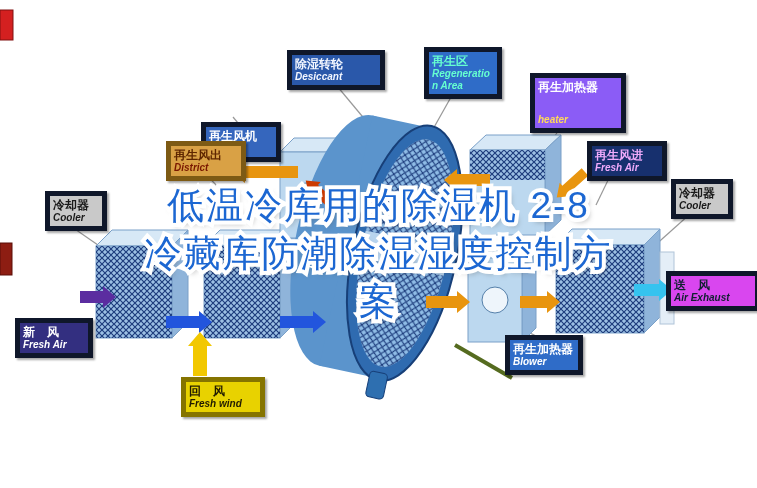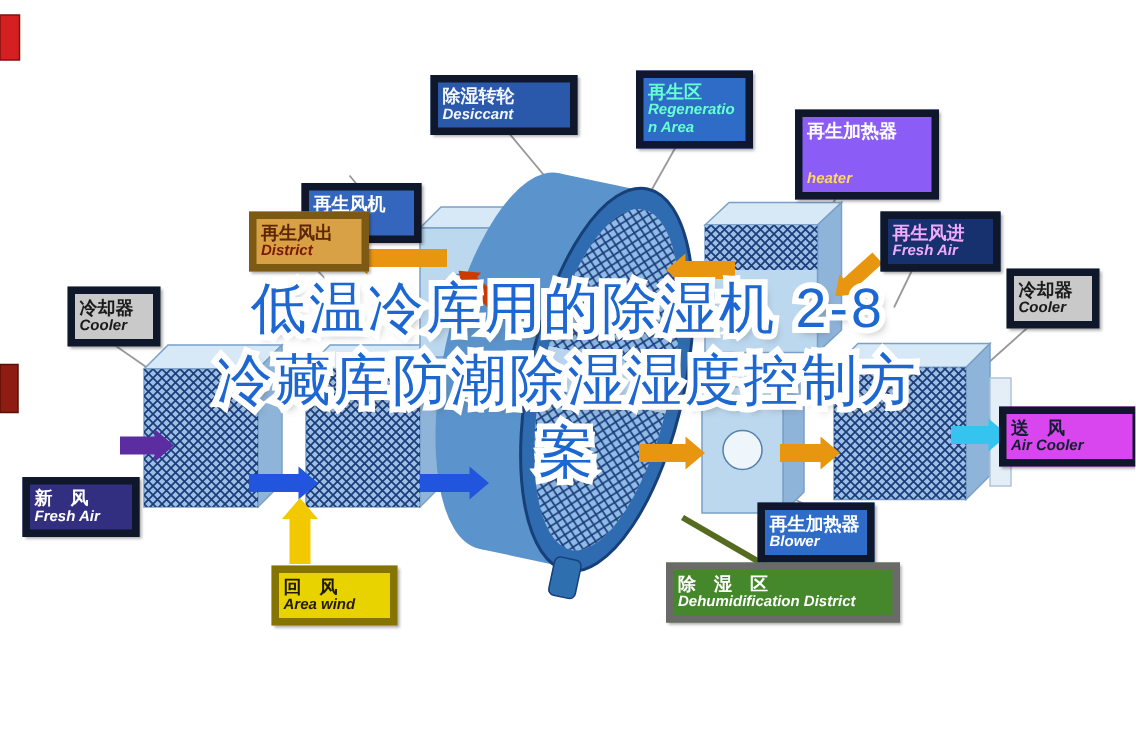--- a/index.html
+++ b/index.html
@@ -196,37 +196,33 @@
     <div class="en">Cooler</div>
   </div>
 
   <div class="lb lb-fresh-air">
     <div class="zh">新　风</div>
     <div class="en">Fresh Air</div>
   </div>
 
   <div class="lb lb-air-supply">
     <div class="zh">送　风</div>
-    <div class="en">Air Cooler</div>
+    <div class="en">Air Exhaust</div>
   </div>
 
   <div class="lb lb-back-wind">
     <div class="zh">回　风</div>
-    <div class="en">Area wind</div>
+    <div class="en">Fresh wind</div>
   </div>
 
   <div class="lb lb-dehumid-blower">
     <div class="zh">再生加热器</div>
     <div class="en">Blower</div>
   </div>
 
-  <div class="lb lb-dehumid-district">
-    <div class="zh">除　湿　区</div>
-    <div class="en">Dehumidification District</div>
-  </div>
 
   <div class="title-layer">
     <div class="title-line">
       <span class="t-stroke">低温冷库用的除湿机 2-8</span>
       <span class="t-fill">低温冷库用的除湿机 2-8</span>
     </div>
     <div class="title-line">
       <span class="t-stroke">冷藏库防潮除湿湿度控制方</span>
       <span class="t-fill">冷藏库防潮除湿湿度控制方</span>
     </div>

